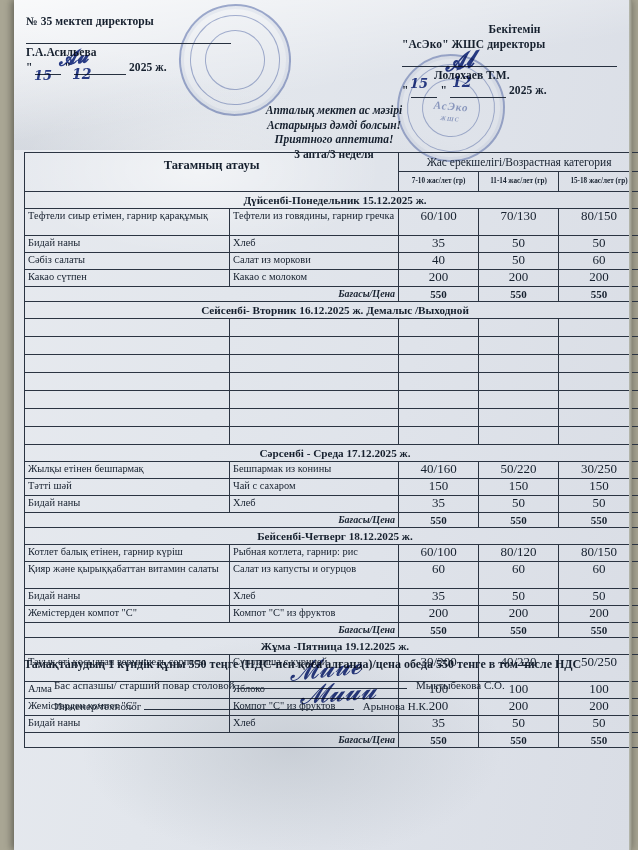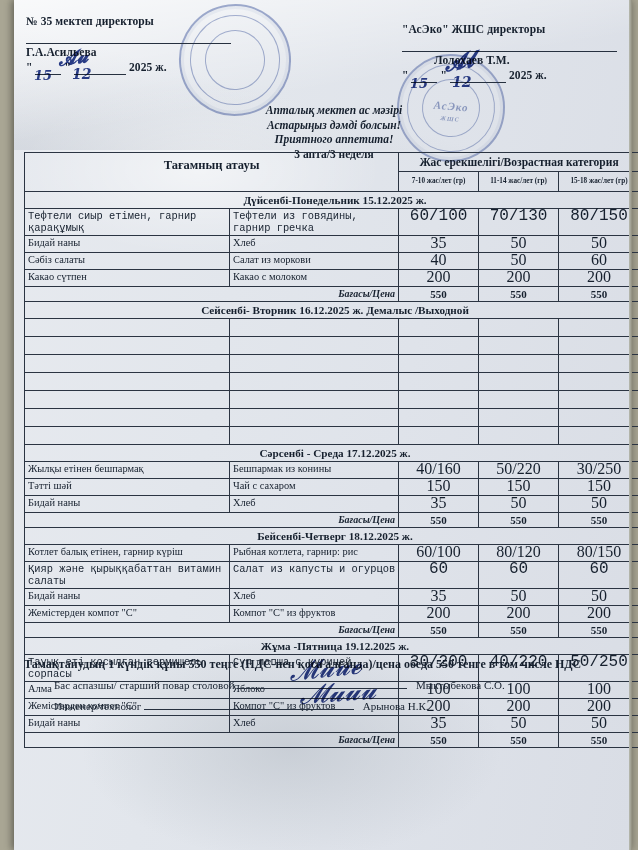--- a/index.html
+++ b/index.html
@@ -59,30 +59,30 @@
   
   .ink{position:absolute;color:#2b3f8c;font-family:"DejaVu Serif",serif;font-style:italic;
     font-weight:bold;mix-blend-mode:multiply;pointer-events:none;}
 
   
   table{position:absolute;left:10px;top:152px;width:616px;border-collapse:collapse;
     font-size:10.3px;line-height:12px;}
   td,th{border:1px solid #2b3442;padding:1px 3px;vertical-align:top;background:transparent;}
   col.c1{width:200px;} col.c2{width:165px;} col.c3{width:78px;} col.c4{width:78px;} col.c5{width:79px;}
   .th-name{text-align:center;font-weight:bold;font-size:12.5px;padding:6px 2px;}
-  .th-age{text-align:center;font-weight:bold;font-size:11.5px;padding:3px 2px;}
+  .th-age{text-align:center;font-weight:normal;font-size:11.5px;padding:3px 2px;}
   .th-sub{text-align:center;font-weight:bold;font-size:7.2px;padding:3px 2px 4px;}
   .day{text-align:center;font-weight:bold;font-size:11.2px;padding:2px;}
   .day-inner{display:inline-block;padding-left:6px;}
-  .num{text-align:center;font-size:16px;}
+  .num{text-align:center;font-size:13px;}
   .empty td{height:15px;}
   .price-lbl{text-align:right;font-weight:bold;font-style:italic;font-size:10px;padding-right:3px;}
   .price-val{text-align:center;font-weight:bold;font-size:11px;}
   .dish{font-size:10.4px;}
-  tr.r2 td{height:24px;font-family:Liberation Mono, monospace;}
+  tr.r2 td{height:24px;}
   tr.r1 td{height:14px;}
 
   
   #footer{position:absolute;left:10px;top:658px;width:610px;font-size:9.3px;line-height:13px;}
   #foot-note{font-weight:bold;font-size:12px;}
   .foot-row{position:relative;margin-top:6px;padding-left:30px;font-size:11px;}
   .foot-row .lbl{display:inline-block;}
   .foot-row .line{display:inline-block;border-bottom:1.1px solid #26303f;height:11px;}
   .foot-row .nm{display:inline-block;padding-left:6px;}
   .sig-ink{position:absolute;font-size:26px;color:#2c3e86;font-style:italic;
@@ -115,20 +115,21 @@
       <span class="blank" style="width:52px;"></span>
       <span>2025 ж.</span>
     </div>
   </div>
 
   <div class="ink" style="left:44px;top:46px;font-size:19px;transform:rotate(-8deg);">𝓐𝓾</div>
   <div class="ink" style="left:20px;top:68px;font-size:13px;">15</div>
   <div class="ink" style="left:58px;top:66px;font-size:14px;">12</div>
 
   <div class="hdr" id="hdr-right">
+    <div class="ctr" style="padding-left:10px;">Бекітемін</div>
     <div>"АсЭко" ЖШС  директоры</div>
     <span class="sigline"></span>
     <div style="padding-left:32px;">Лолохаев Т.М.</div>
     <div class="datel">
       <span>"</span>
       <span class="blank" style="width:26px;"></span>
       <span>"</span>
       <span class="blank" style="width:56px;"></span>
       <span>2025 ж.</span>
     </div>

